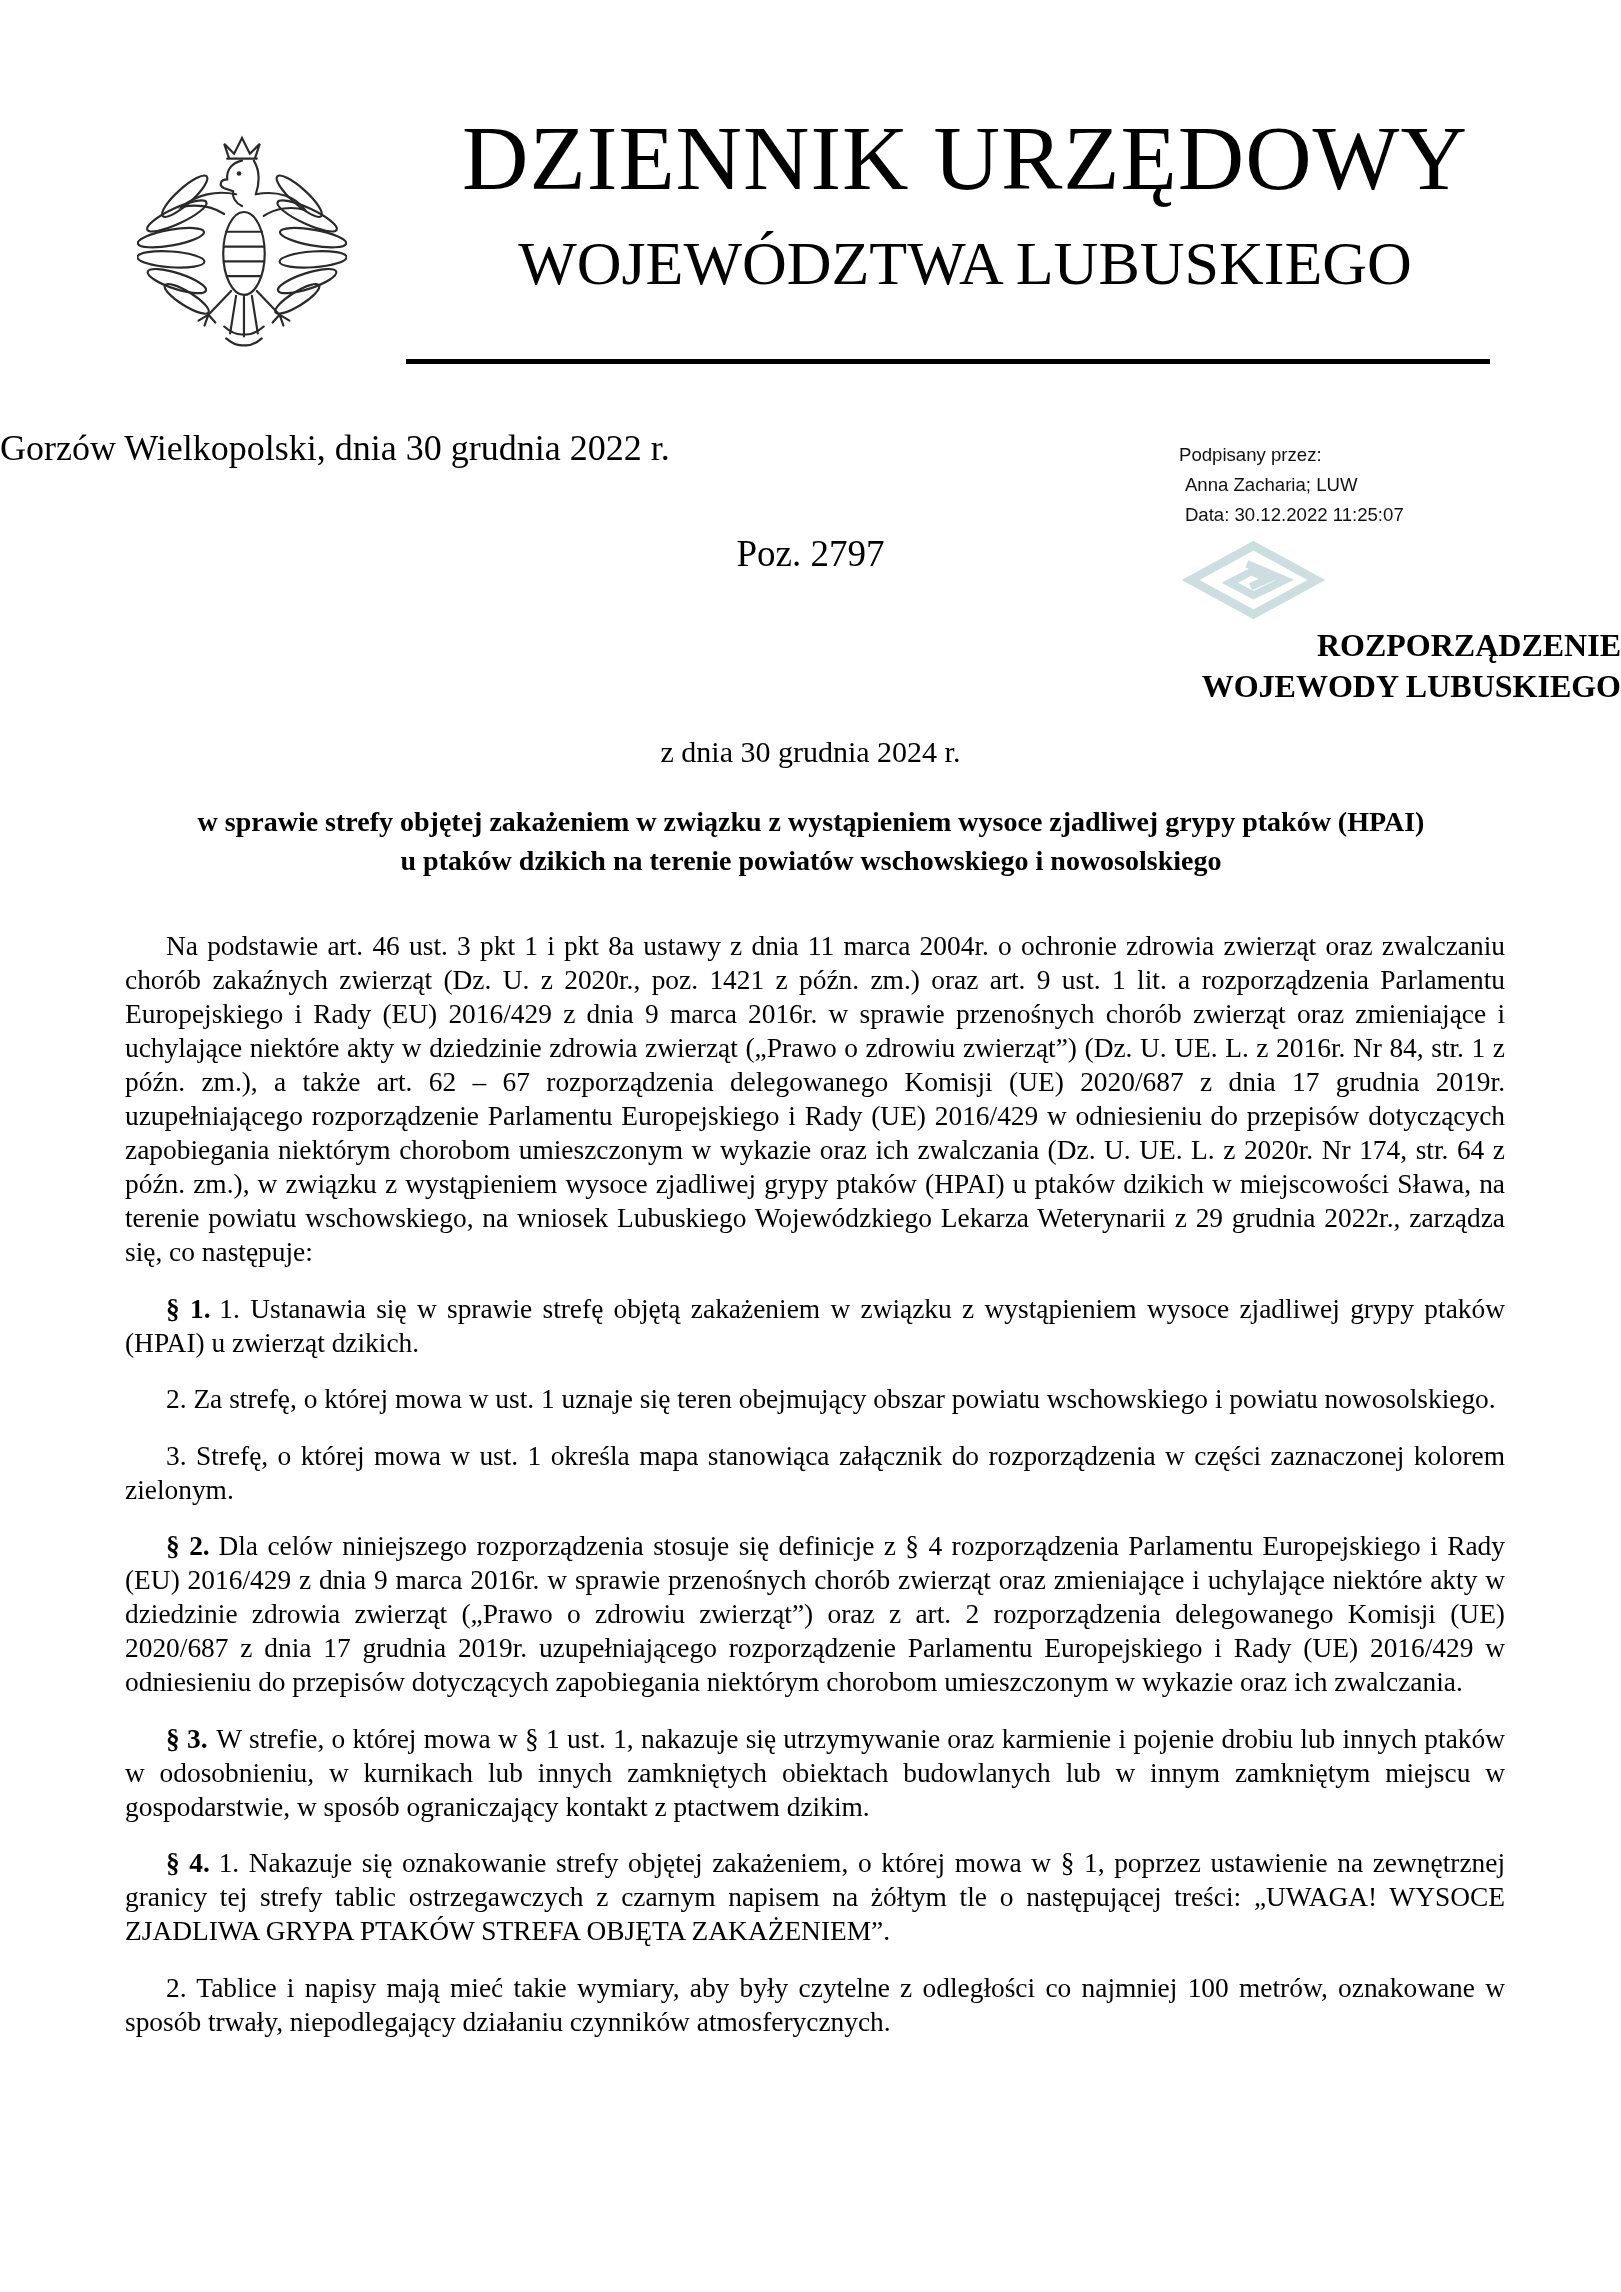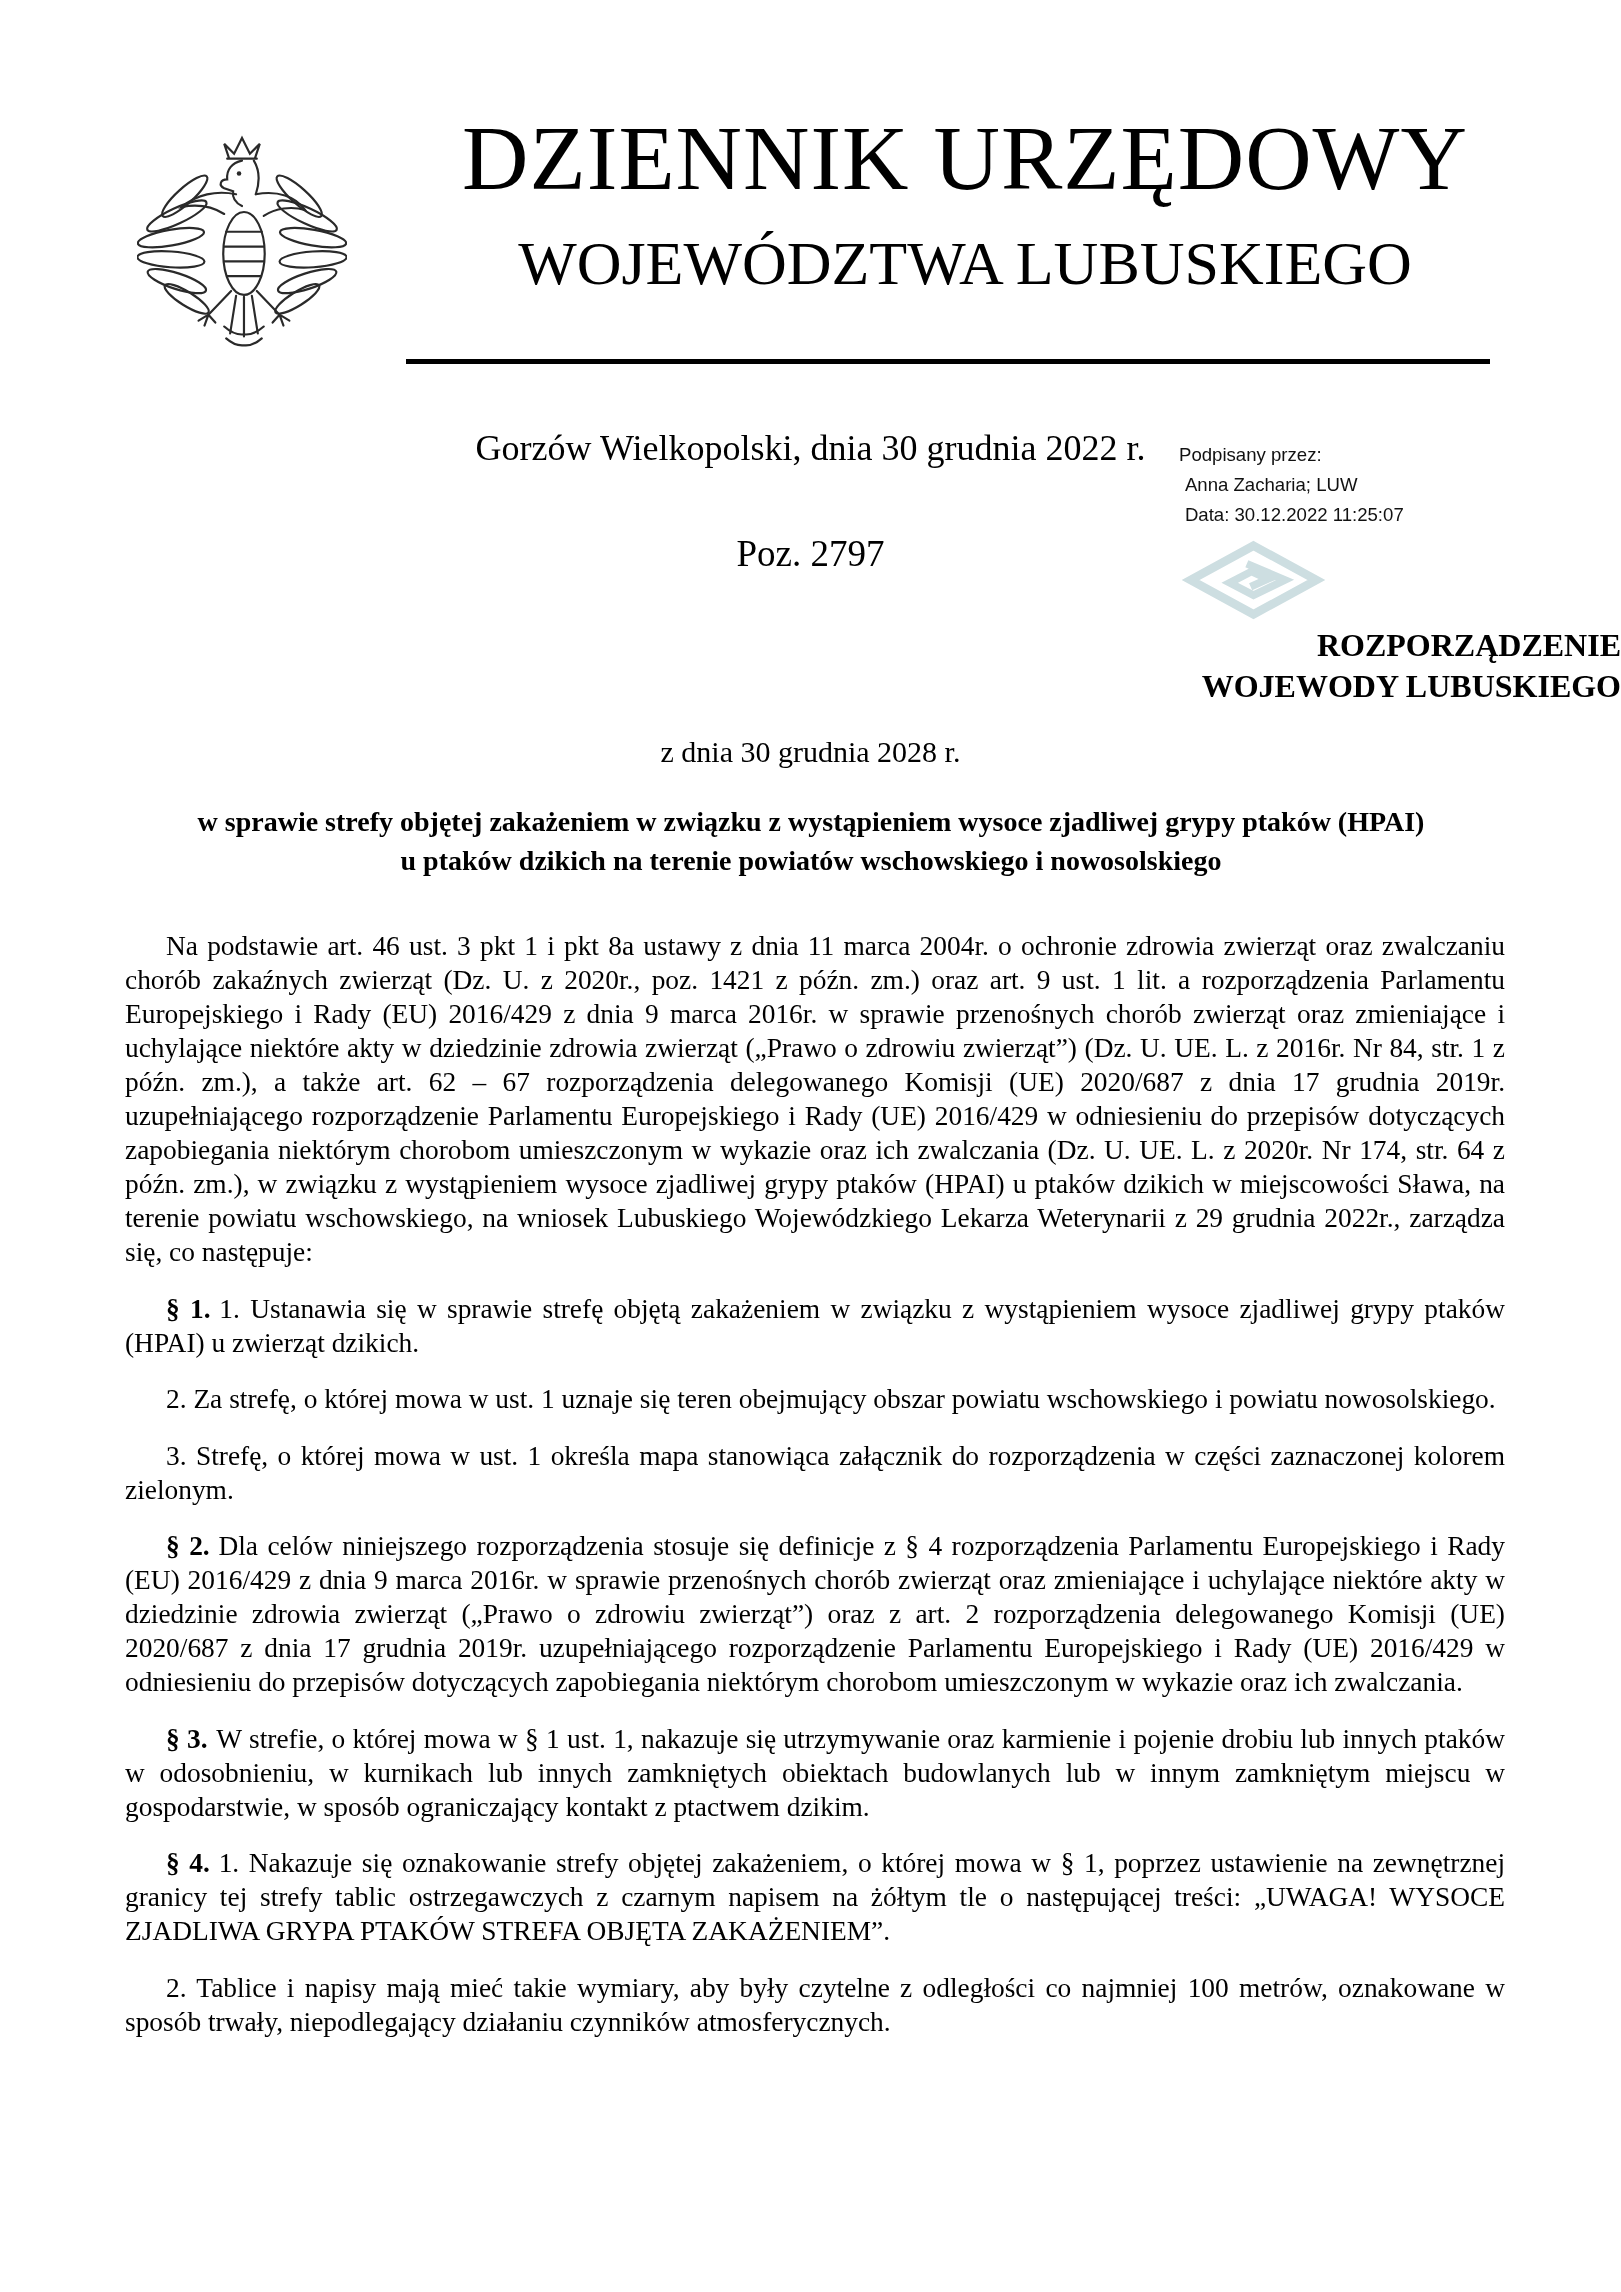--- a/index.html
+++ b/index.html
@@ -13,21 +13,21 @@
     color:#000;
     overflow:hidden;
   }
   
   .emblem{position:absolute;left:137px;top:133px;width:210px;height:235px;}
   .masthead{position:absolute;left:412px;top:110px;width:1106px;text-align:center;}
   .masthead .m1{font-size:92px;line-height:1.05;letter-spacing:1px;white-space:nowrap;}
   .masthead .m2{font-size:62px;line-height:1;margin-top:25.5px;white-space:nowrap;}
   .head-rule{position:absolute;left:406px;top:359px;width:1084px;height:4.9px;background:#000;}
   
-  .dateline{position:absolute;left:0;top:427px;width:1621px;text-align:center;font-size:36px;white-space:nowrap;}
+  .dateline{position:absolute;left:0;top:427px;width:1621px;text-align:left;font-size:36px;white-space:nowrap;}
   .signature{
     position:absolute;left:1179px;top:440px;width:353px;
     font-family:"Liberation Sans", sans-serif;
     font-size:18.6px;line-height:30px;color:#111;
   }
   .signature .sig-sub{margin-left:5.9px;}
   .stamp{margin:9.8px 0 0 2px;display:block;}
   .poz{position:absolute;left:0;top:532px;width:1621px;text-align:center;font-size:37px;white-space:nowrap;}
   
   .act-type{position:absolute;left:0;top:625px;width:1621px;text-align:right;
@@ -103,21 +103,21 @@
       </g>
     </svg>
   </div>
 
   <div class="poz">Poz. 2797</div>
 
   <div class="act-type">
     <div>ROZPORZĄDZENIE</div>
     <div>WOJEWODY LUBUSKIEGO</div>
   </div>
-  <div class="act-date">z dnia 30 grudnia 2028 r.</div>
+  <div class="act-date">z dnia 30 grudnia 2024 r.</div>
   <div class="subject">
     <div>w sprawie strefy objętej zakażeniem w związku z wystąpieniem wysoce zjadliwej grypy ptaków (HPAI)</div>
     <div>u ptaków dzikich na terenie powiatów wschowskiego i nowosolskiego</div>
   </div>
 
   <div class="body">
     <p><span>Na podstawie art. 46 ust. 3 pkt 1 i pkt 8a ustawy z dnia 11 marca 2004r. o ochronie zdrowia zwierząt oraz zwalczaniu chorób zakaźnych zwierząt (Dz. U. z 2020r., poz. 1421 z późn. zm.) oraz art. 9 ust. 1 lit. a rozporządzenia Parlamentu Europejskiego i Rady (EU) 2016/429 z dnia 9 marca 2016r. w sprawie przenośnych chorób zwierząt oraz zmieniające i uchylające niektóre akty w dziedzinie zdrowia zwierząt („Prawo o zdrowiu zwierząt”) (Dz. U. UE. L. z 2016r. Nr 84, str. 1 z późn. zm.), a także art. 62 – 67 rozporządzenia delegowanego Komisji (UE) 2020/687 z dnia 17 grudnia 2019r. uzupełniającego rozporządzenie Parlamentu Europejskiego i Rady (UE) 2016/429 w odniesieniu do przepisów dotyczących zapobiegania niektórym chorobom umieszczonym w wykazie oraz ich zwalczania (Dz. U. UE. L. z 2020r. Nr 174, str. 64 z późn. zm.), w związku z wystąpieniem wysoce zjadliwej grypy ptaków (HPAI) u ptaków dzikich w miejscowości Sława, na terenie powiatu wschowskiego, na wniosek Lubuskiego Wojewódzkiego Lekarza Weterynarii z 29 grudnia 2022r., zarządza się, co następuje:</span></p>
     <p><b class="lead">§ 1.</b><span>1. Ustanawia się w sprawie strefę objętą zakażeniem w związku z wystąpieniem wysoce zjadliwej grypy ptaków (HPAI) u zwierząt dzikich.</span></p>
     <p><span>2. Za strefę, o której mowa w ust. 1 uznaje się teren obejmujący obszar powiatu wschowskiego i powiatu nowosolskiego.</span></p>
     <p><span>3. Strefę, o której mowa w ust. 1 określa mapa stanowiąca załącznik do rozporządzenia w części zaznaczonej kolorem zielonym.</span></p>

